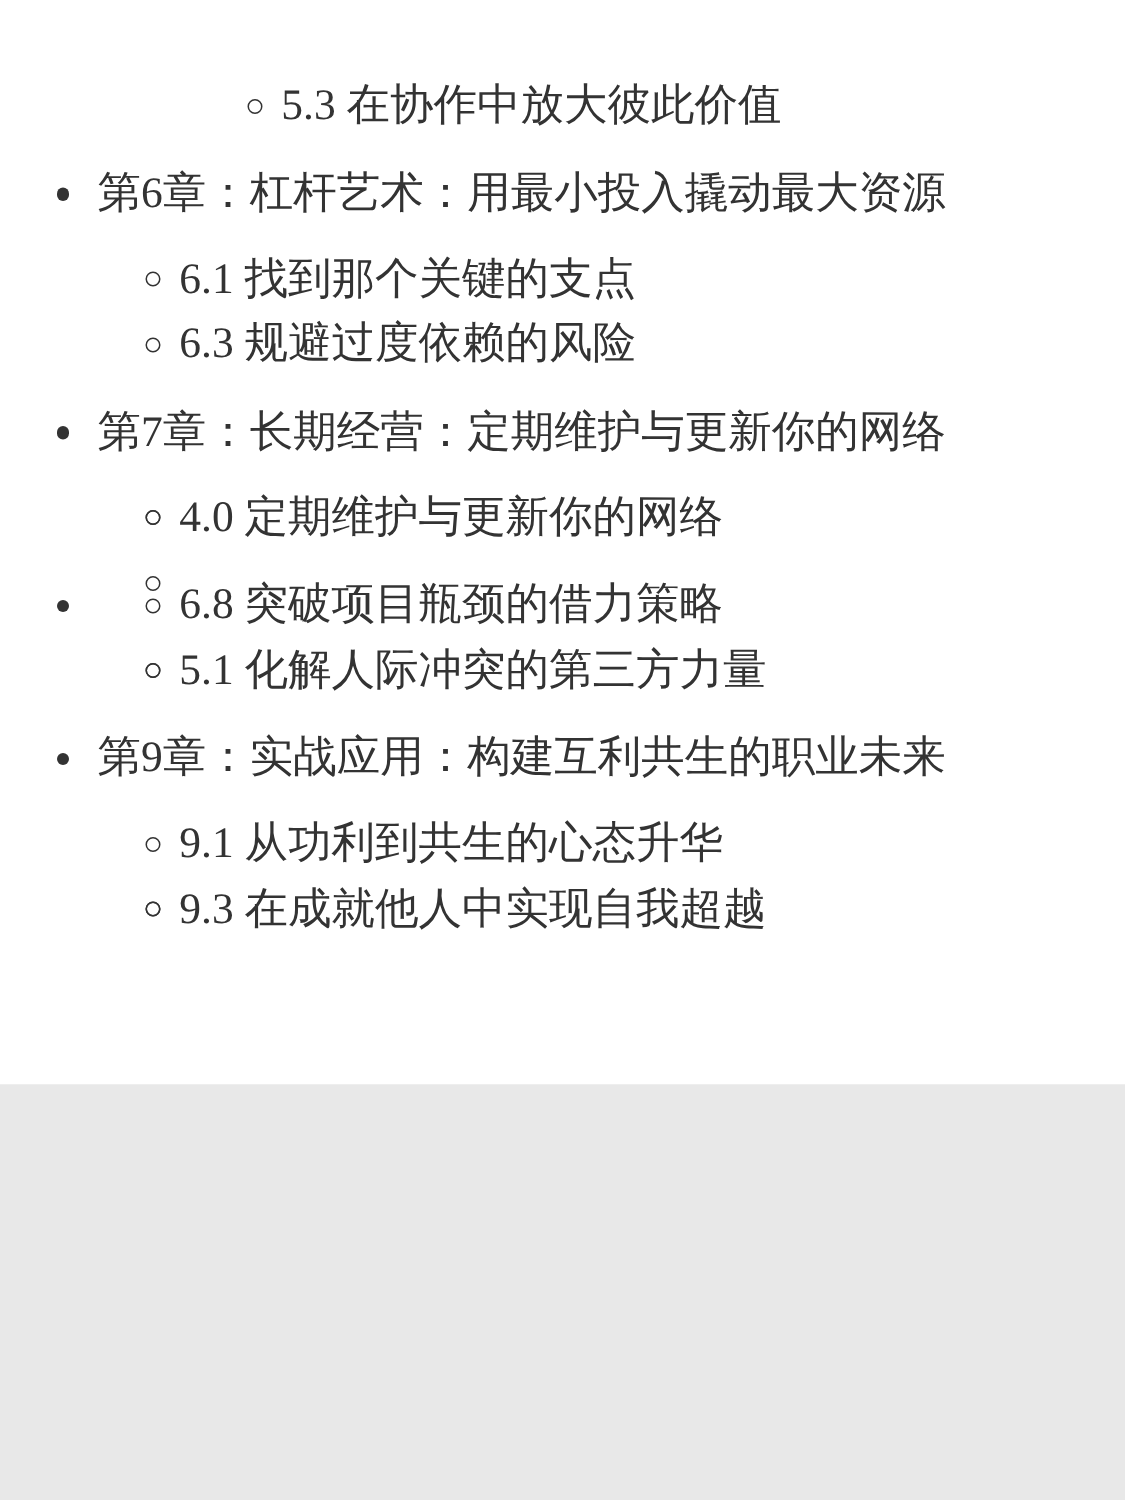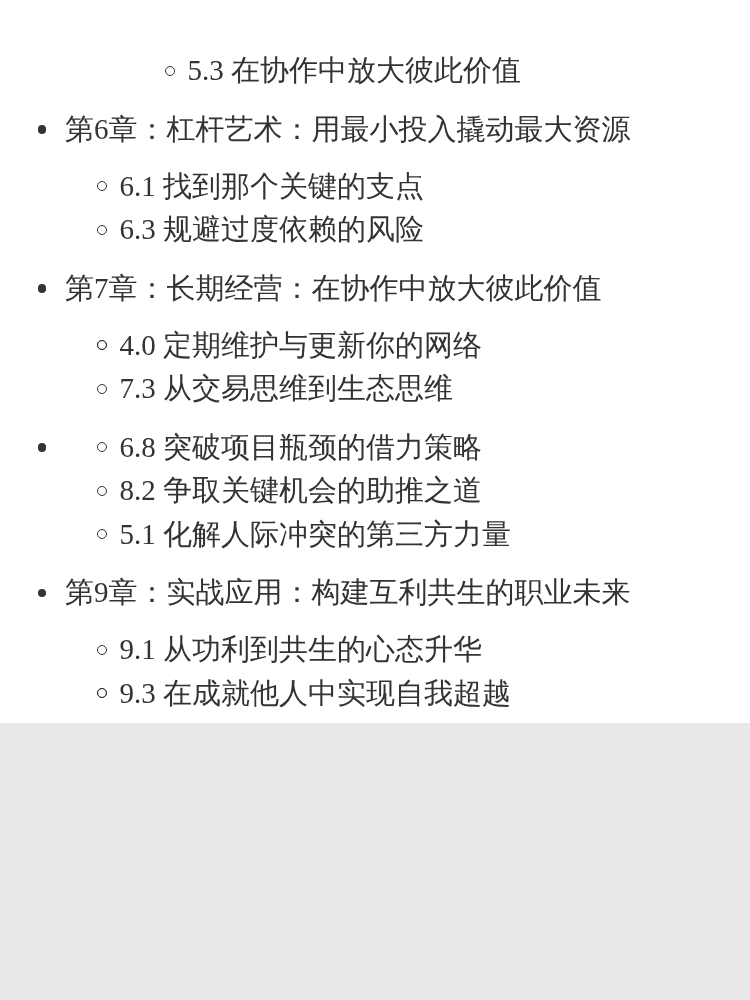--- a/index.html
+++ b/index.html
@@ -71,46 +71,44 @@
           </li>
           <li>
             <span class="marker circle"></span>
             <span>6.3 规避过度依赖的风险</span>
           </li>
         </ul>
       </li>
 
       <li>
         <span class="marker disc"></span>
-        <span>第7章：长期经营：在协作中放大彼此价值</span>
+        <span>第7章：长期经营：定期维护与更新你的网络</span>
         <ul class="lvl2">
           <li>
             <span class="marker circle"></span>
           </li>
           <li>
             <span class="marker circle"></span>
             <span>4.0 定期维护与更新你的网络</span>
           </li>
           <li>
             <span class="marker circle"></span>
-            <span>7.3 从交易思维到生态思维</span>
           </li>
         </ul>
       </li>
 
       <li>
         <span class="marker disc"></span>
         <ul class="lvl2">
           <li>
             <span class="marker circle"></span>
             <span>6.8 突破项目瓶颈的借力策略</span>
           </li>
           <li>
             <span class="marker circle"></span>
-            <span>8.2 争取关键机会的助推之道</span>
           </li>
           <li>
             <span class="marker circle"></span>
             <span>5.1 化解人际冲突的第三方力量</span>
           </li>
         </ul>
       </li>
 
       <li>
         <span class="marker disc"></span>

